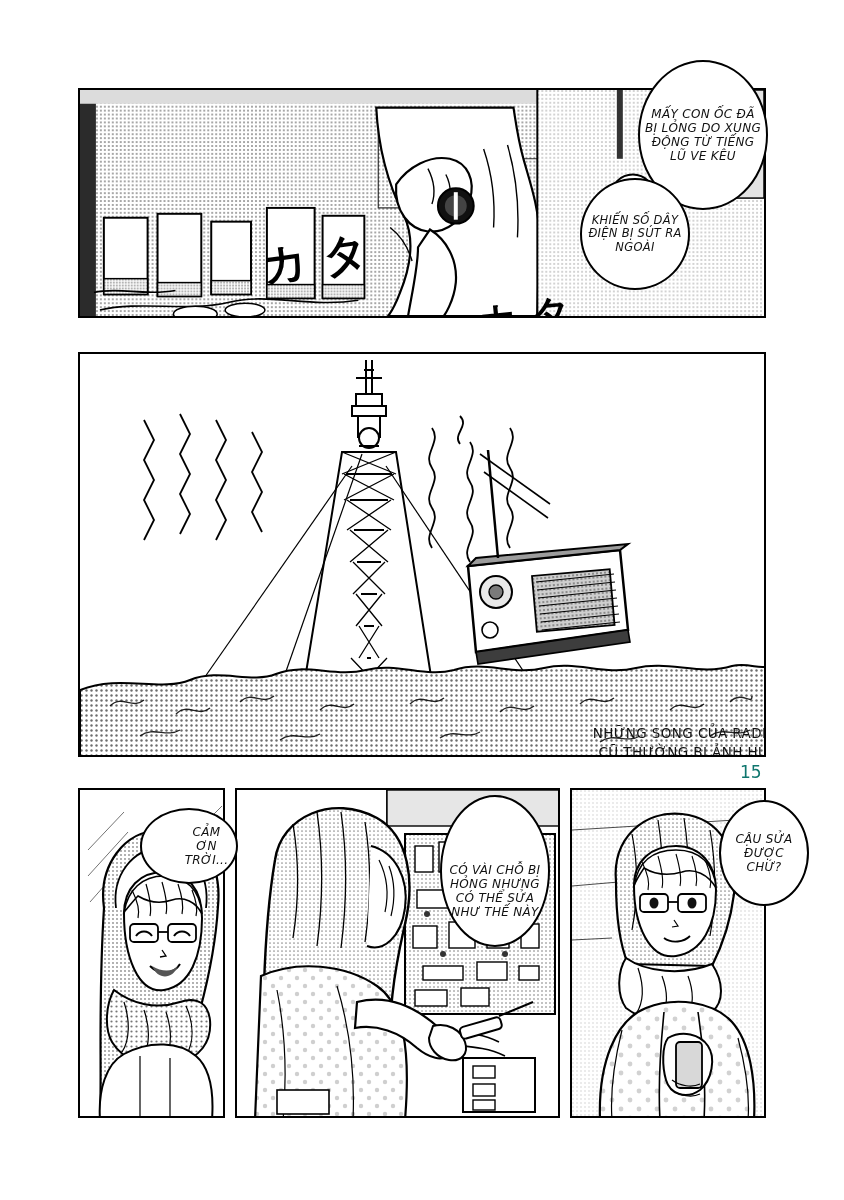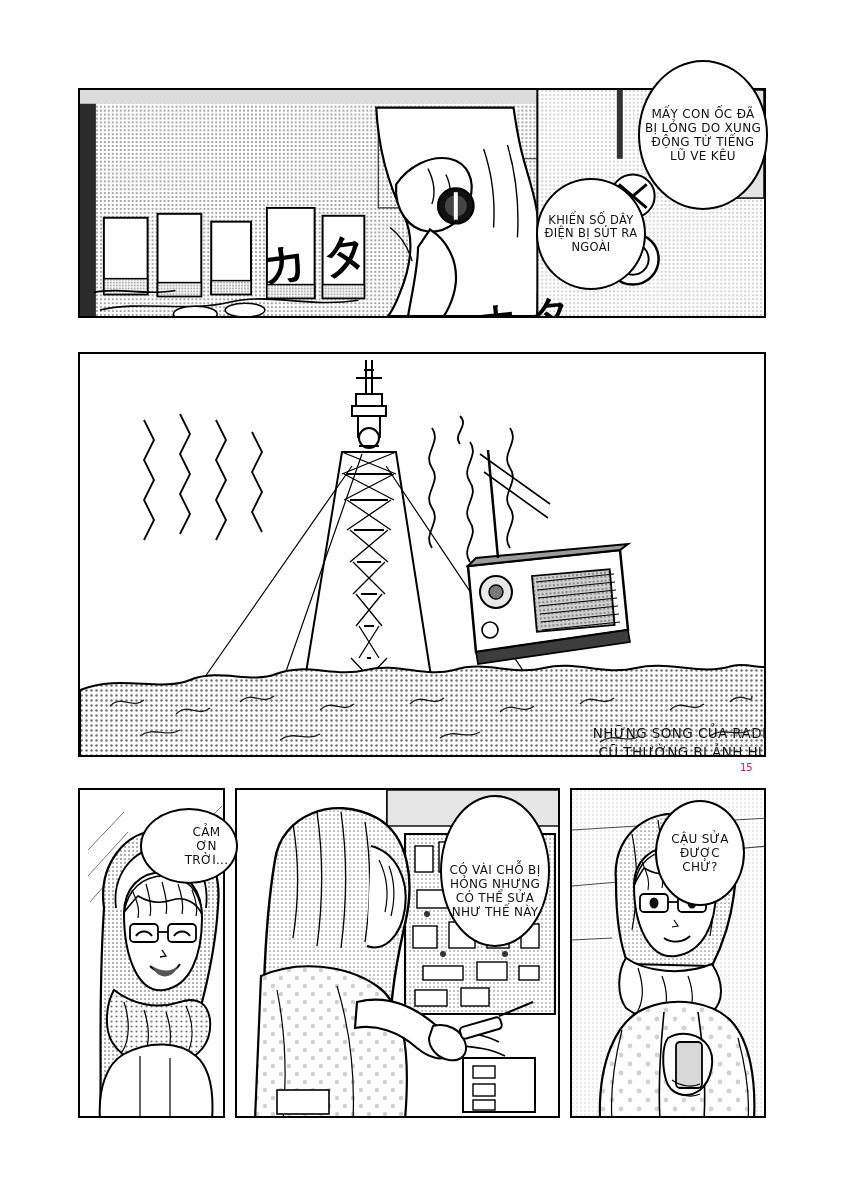--- a/index.html
+++ b/index.html
@@ -54,56 +54,57 @@
     z-index: 20;
   }
   .balloon span {
     display: block;
     line-height: 1.18;
     letter-spacing: 0.3px;
     font-size: 12px;
     color: #111;
     padding: 2px 4px;
     text-transform: uppercase;
+    font-style: italic;
   }
 
   
   #b-oc { left: 638px; top: 60px; width: 130px; height: 150px; }
   #b-oc span { font-size: 12px; }
-  #b-khien { left: 536px; top: 178px; width: 110px; height: 112px; }
+  #b-khien { left: 580px; top: 178px; width: 110px; height: 112px; }
   #b-khien span { font-size: 11.5px; }
 
   #b-camon { left: 140px; top: 808px; width: 98px; height: 76px; z-index: 30;}
   #b-camon span { font-size: 12px; padding-left: 39px; }
 
   #b-covai { left: 440px; top: 795px; width: 110px; height: 152px; z-index: 30;}
   #b-covai span { font-size: 12px; margin-top: 40px; }
 
-  #b-cau { left: 655px; top: 800px; width: 90px; height: 106px; z-index: 30;}
+  #b-cau { left: 719px; top: 800px; width: 90px; height: 106px; z-index: 30;}
   #b-cau span { font-size: 12px; }
 
   
   .narr {
     position: absolute;
     text-align: center;
     font-size: 13.5px;
     line-height: 1.42;
     color: #111;
     letter-spacing: 0.4px;
     text-transform: uppercase;
     z-index: 15;
   }
   #n-r1 { left: 512px; top: 370px; width: 250px; }
 
   
   #pageno {
     position: absolute;
     left: 740px; top: 762px;
-    font-size: 10px;
-    color: #be185d;
+    font-size: 17px;
+    color: #0f766e;
   }
 
   
   .circuit-board {
     position: absolute; left: 0; top: 0; width: 100%; height: 100%;
   }
   .sfx {
     position: absolute;
     font-family: "DejaVu Sans", sans-serif;
     font-weight: bold;

